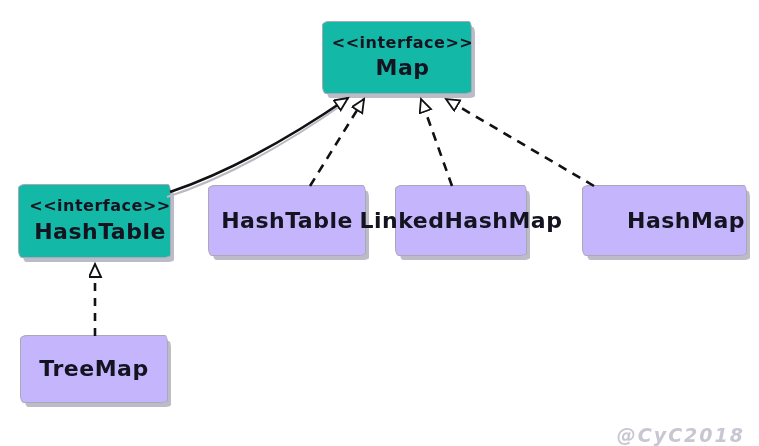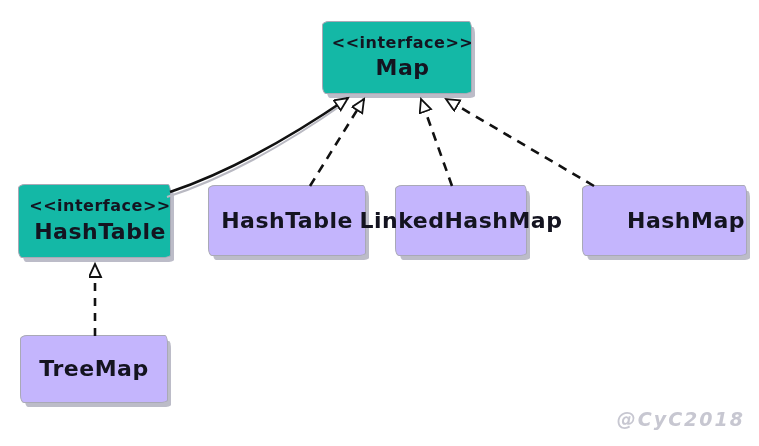--- a/index.html
+++ b/index.html
@@ -26,21 +26,21 @@
   .node.interface{background:#14b8a6;padding-left:11px;}
   .node.classbox{background:#c4b5fd;}
   .stereotype{font-size:16px;line-height:1.35;letter-spacing:0.5px;}
   .node-label{font-size:22px;line-height:1.35;letter-spacing:0.5px;}
   #edges{
     position:absolute;left:0;top:0;z-index:2;
     pointer-events:none;
   }
   #watermark{
     position:absolute;
-    right:14px;bottom:16px;
+    right:14px;bottom:0;
     color:#c7c7d1;
     font-size:19px;
     font-style:italic;
     font-weight:bold;
     letter-spacing:2px;
     z-index:1;
   }
 </style>
 </head>
 <body>

